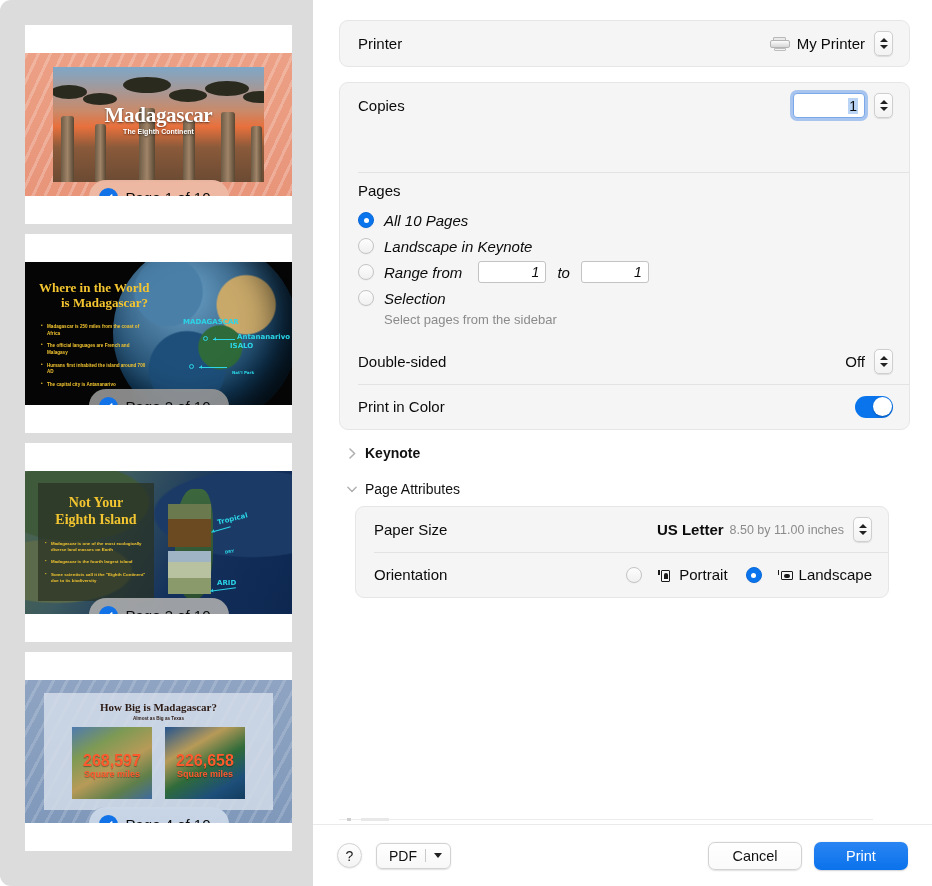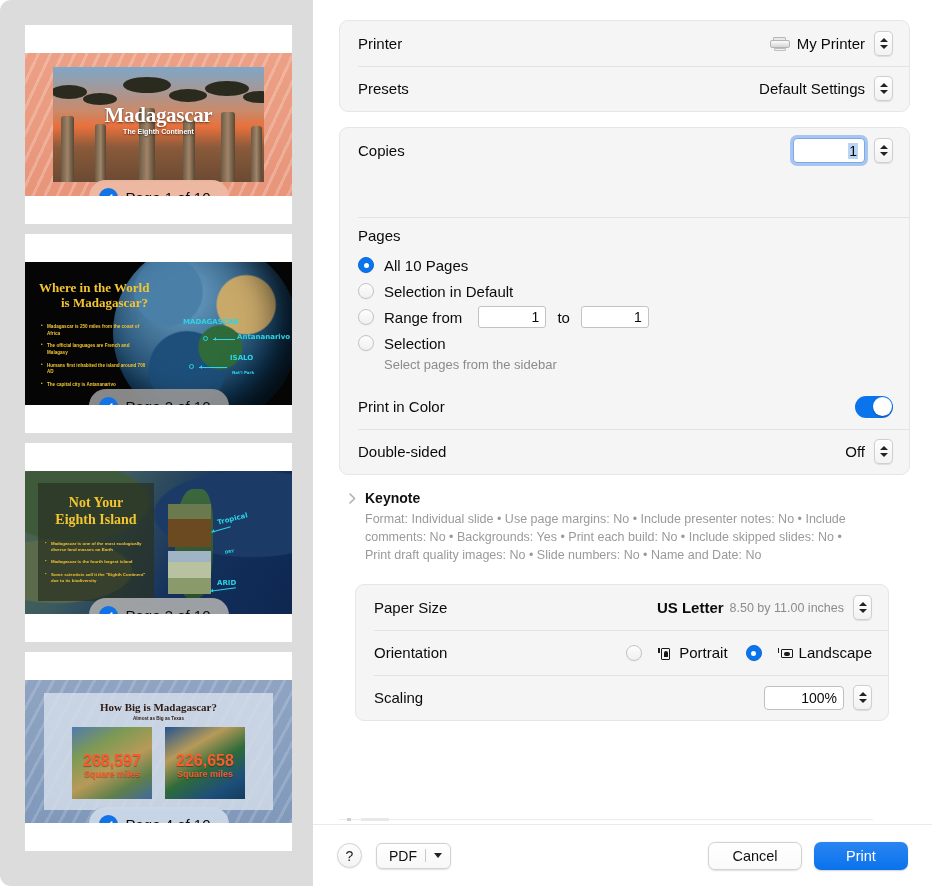--- a/index.html
+++ b/index.html
@@ -245,21 +245,21 @@
   .num-field.focused .sel { background:#b9d4f5; padding:0 1px; }
   .num-field.sm { width:68px; height:22px; border:1px solid #c3c3c3; border-radius:3px; }
   .num-field.scale { width:80px; height:24px; border:1px solid #c0c0c0; }
 
   
   .pages-block { padding: 10px 16px 12px 18px; position:relative;margin-top:44px; }
   .pages-block:before {
     content:""; position:absolute; left:18px; right:0; top:0; height:1px; background:#e3e3e3;
   }
   .pages-title { font-size:15px; color:#0b0b0b; margin-bottom:8px; }
-  .radio-row { display:flex; align-items:center; height:26px; }
+  .radio-row { display:flex; align-items:center; height:26px;font-style:italic; }
   .radio {
     width:16px; height:16px; border-radius:50%;
     background:linear-gradient(#fdfdfd,#f0f0f0); border:0.5px solid #c4c4c4;
     box-shadow:0 0.5px 1px rgba(0,0,0,0.07);
     flex:0 0 16px; margin-right:10px;
     display:flex; align-items:center; justify-content:center;
   }
   .radio.on { background:#0a74ec; border:0.5px solid #0a6adb; }
   .radio.on i { width:5px; height:5px; border-radius:50%; background:#fff; display:block; }
   .radio-label { font-size:15px; color:#0b0b0b; }
@@ -405,21 +405,21 @@
             <li>The official languages are French and Malagasy</li>
             <li>Humans first inhabited the island around 700 AD</li>
             <li>The capital city is Antananarivo</li>
           </ul>
           <div class="anno" style="left:158px; top:56px;">MADAGASCAR</div>
           <div class="dot-c" style="left:178px; top:74px;"></div>
           <div class="arrow-h" style="left:188px; top:77px; width:22px;"></div>
           <div class="anno" style="left:212px; top:71px;">Antananarivo</div>
           <div class="dot-c" style="left:164px; top:102px;"></div>
           <div class="arrow-h" style="left:174px; top:105px; width:28px;"></div>
-          <div class="anno" style="left:205px; top:92px;">ISALO</div>
+          <div class="anno" style="left:205px; top:80px;">ISALO</div>
           <div class="anno anno-sm" style="left:207px; top:108px;">Nat'l Park</div>
         </div>
         <div class="page-chip" style="background:rgba(150,150,150,0.9);">
           <span class="chip-check">
             <svg width="11" height="11" viewBox="0 0 11 11">
                 <path d="M2.2 5.6 L4.3 7.7 L8.8 3.2" stroke="#fff" stroke-width="1.7" fill="none" stroke-linecap="round" stroke-linejoin="round"></path>
               </svg>
           </span>
           <span>Page 2 of 10</span>
         </div>
@@ -508,29 +508,20 @@
             <span class="top"></span>
               <span class="body"></span>
               <span class="out"></span>
           </span>
           <span class="value">My Printer</span>
           <span class="stepper-btn">
             <span class="chev up"></span>
               <span class="chev dn"></span>
           </span>
         </div>
-        <div class="row">
-          <span class="label">Presets</span>
-          <span class="spacer"></span>
-          <span class="value">Default Settings</span>
-          <span class="stepper-btn">
-            <span class="chev up"></span>
-              <span class="chev dn"></span>
-          </span>
-        </div>
       </div>
 
       <div class="group">
         <div class="row">
           <span class="label">Copies</span>
           <span class="spacer"></span>
           <span class="num-field focused">
             <span class="sel">1</span>
           </span>
           <span class="stepper-btn">
@@ -544,21 +535,21 @@
 
           <div class="radio-row">
             <span class="radio on">
                 <i></i>
               </span>
             <span class="radio-label">All 10 Pages</span>
           </div>
 
           <div class="radio-row">
             <span class="radio"></span>
-            <span class="radio-label">Selection in Default</span>
+            <span class="radio-label">Landscape in Keynote</span>
           </div>
 
           <div class="radio-row">
             <span class="radio"></span>
             <span class="radio-label">Range from</span>
             <span class="num-field sm range-gap">
               <span>1</span>
             </span>
             <span class="inline-gap">to</span>
             <span class="num-field sm">
@@ -567,51 +558,58 @@
           </div>
 
           <div class="radio-row">
             <span class="radio"></span>
             <span class="radio-label">Selection</span>
           </div>
           <div class="radio-hint">Select pages from the sidebar</div>
         </div>
 
         <div class="row">
-          <span class="label">Print in Color</span>
-          <span class="spacer"></span>
-          <span class="toggle">
-              <span class="knob"></span>
-            </span>
-        </div>
-
-        <div class="row">
           <span class="label">Double-sided</span>
           <span class="spacer"></span>
           <span class="value">Off</span>
           <span class="stepper-btn">
             <span class="chev up"></span>
               <span class="chev dn"></span>
           </span>
         </div>
+
+        <div class="row">
+          <span class="label">Print in Color</span>
+          <span class="spacer"></span>
+          <span class="toggle">
+              <span class="knob"></span>
+            </span>
+        </div>
       </div>
 
       <div class="disclosure" style="margin-top:10px">
         <div class="disc-head">
           <span class="disc-tri">
             <svg width="7" height="11" viewBox="0 0 7 11">
                 <path d="M1 1 L5.6 5.5 L1 10" stroke="#b0b0b0" stroke-width="1.6" fill="none" stroke-linecap="round" stroke-linejoin="round"></path>
               </svg>
           </span>
           <span class="disc-title">Keynote</span>
         </div>
-        <div class="disc-summary">Format: Individual slide • Use page margins: No • Include presenter notes: No • Include comments: No • Backgrounds: Yes • Print each build: No • Include skipped slides: No • Print draft quality images: No • Slide numbers: No • Name and Date: No</div>
       </div>
 
       <div class="disclosure" style="margin-top:20px">
+        <div class="disc-head">
+          <span class="disc-tri">
+            <svg width="11" height="7" viewBox="0 0 11 7">
+                <path d="M1 1 L5.5 5.6 L10 1" stroke="#b0b0b0" stroke-width="1.6" fill="none" stroke-linecap="round" stroke-linejoin="round"></path>
+              </svg>
+          </span>
+          <span class="disc-title" style="font-weight:400">Page Attributes</span>
+        </div>
 
         <div class="group pa-group">
           <div class="row">
             <span class="label">Paper Size</span>
             <span class="spacer"></span>
             <span class="value" style="font-weight:700">US Letter</span>
             <span class="value-dim">8.50 by 11.00 inches</span>
             <span class="stepper-btn">
               <span class="chev up"></span>
                 <span class="chev dn"></span>
@@ -640,31 +638,20 @@
                   <span class="tick"></span>
                     <span class="pg">
                       <span class="fig"></span>
                     </span>
                 </span>
                 <span class="value">Landscape</span>
               </span>
             </span>
           </div>
 
-          <div class="row">
-            <span class="label">Scaling</span>
-            <span class="spacer"></span>
-            <span class="num-field scale">
-              <span>100%</span>
-            </span>
-            <span class="stepper-btn">
-              <span class="chev up"></span>
-                <span class="chev dn"></span>
-            </span>
-          </div>
         </div>
       </div>
 
       <div class="cut-hint">
         <div class="bar"></div>
           <div class="t"></div>
           <div class="t2"></div>
       </div>
     </div>
 

